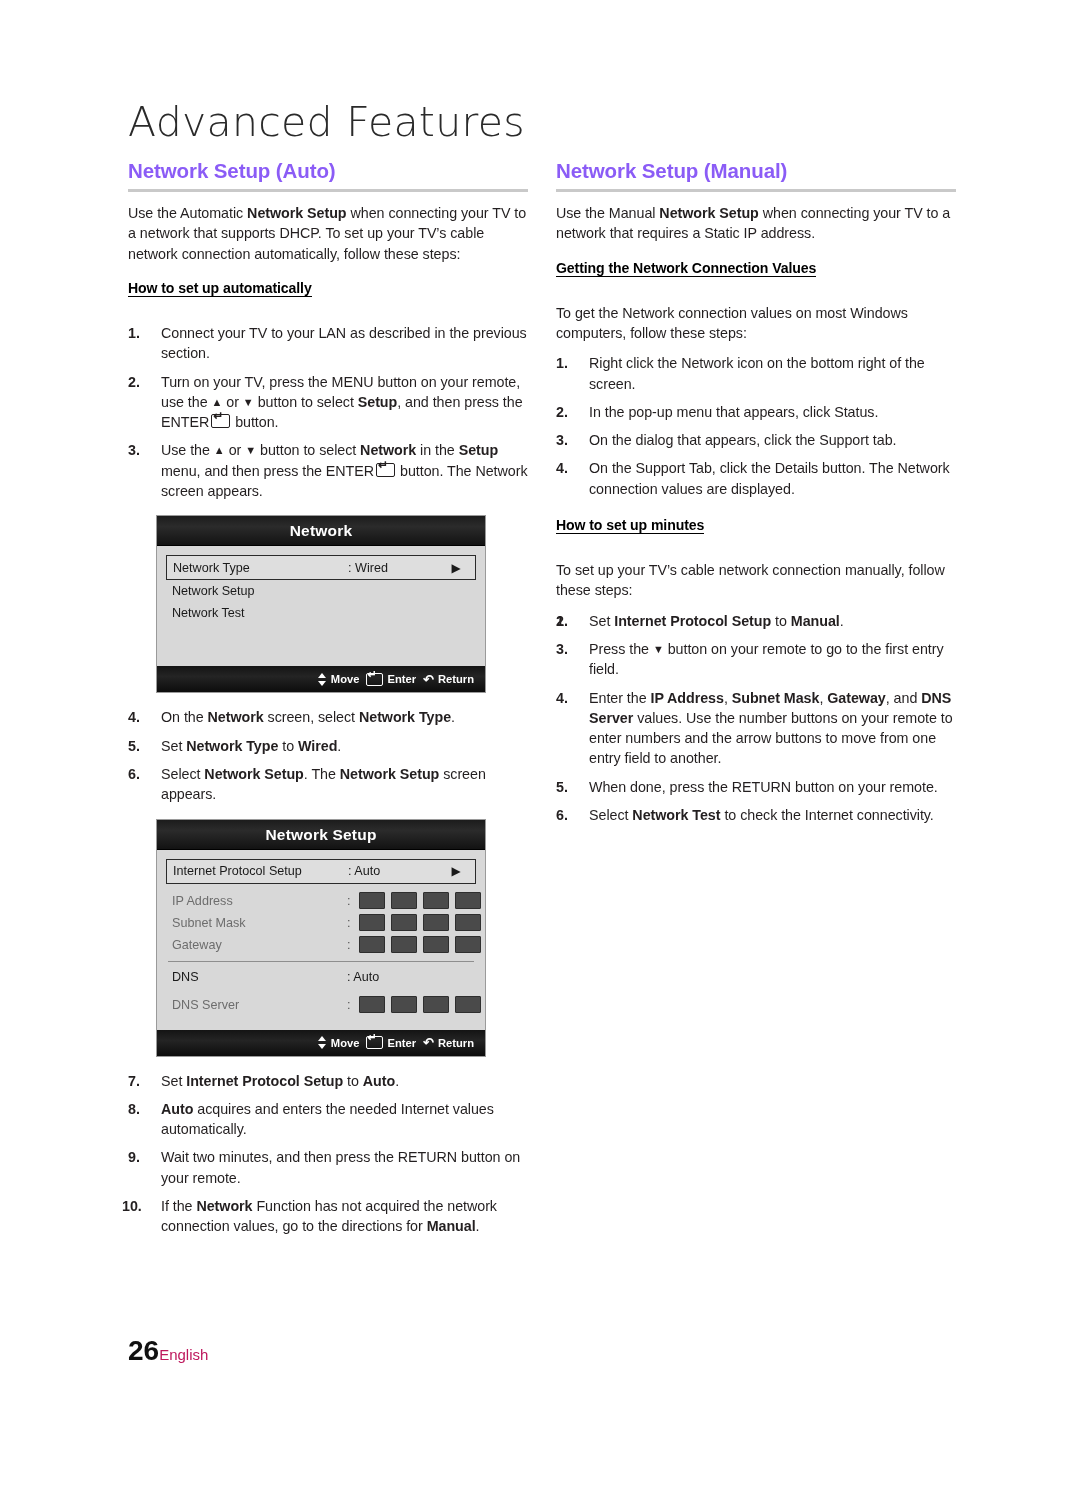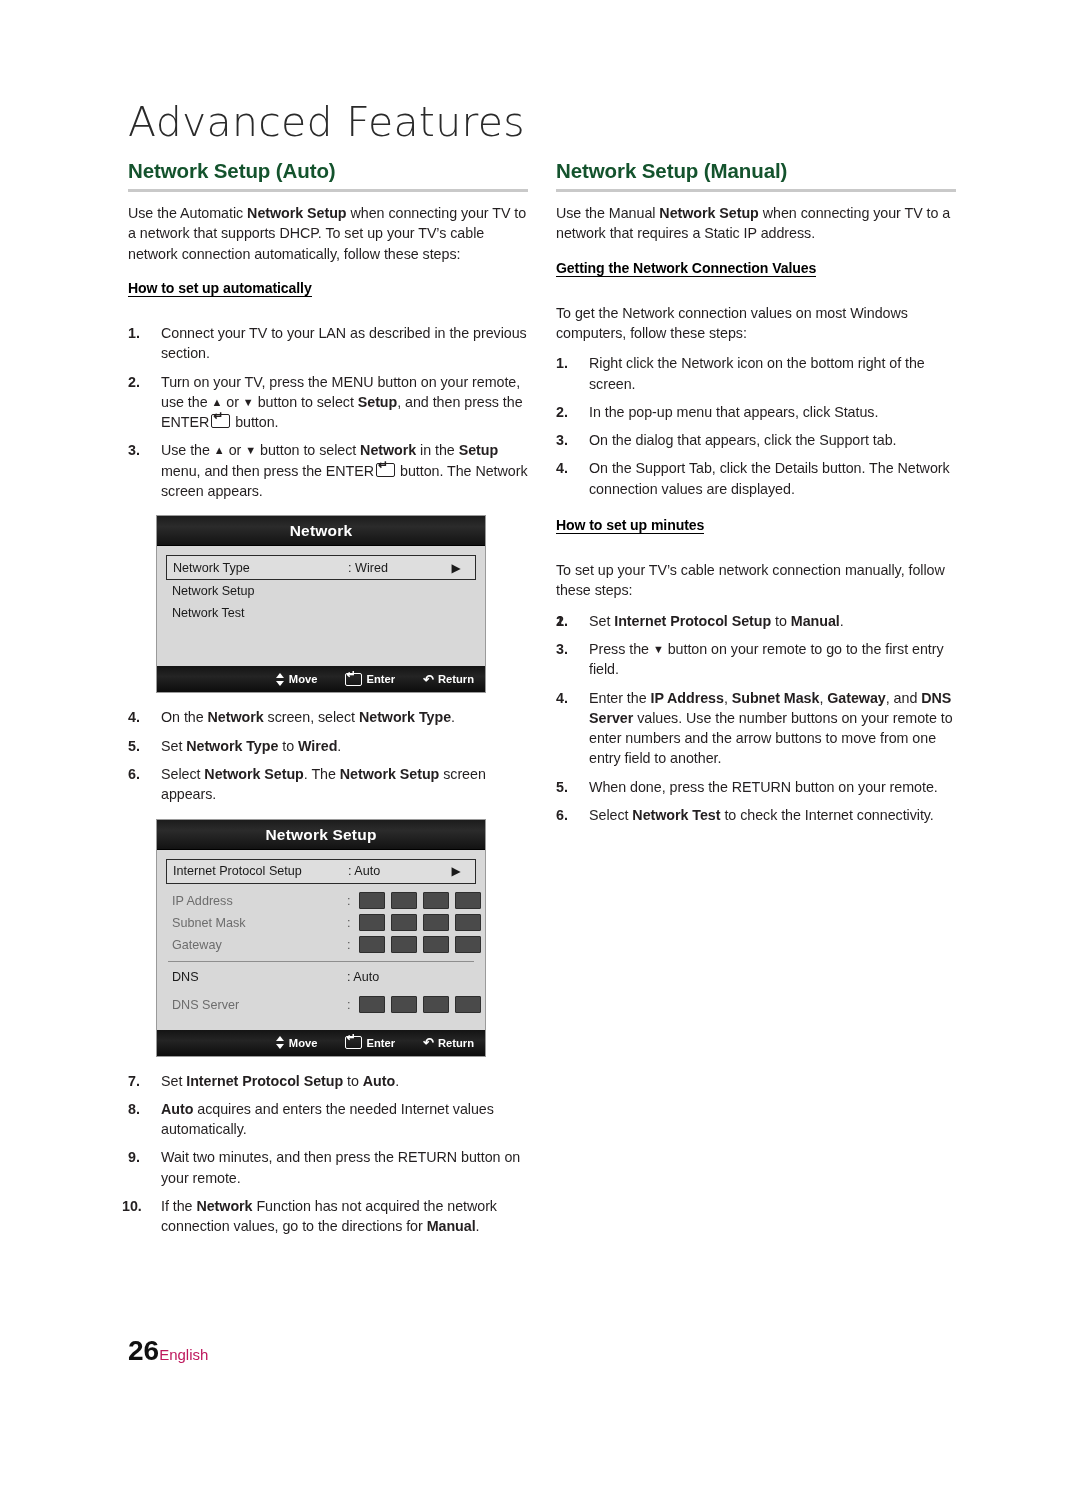--- a/index.html
+++ b/index.html
@@ -42,21 +42,21 @@
     top: 160px;
     width: 400px;
   }
   .col-left  { left: 128px; }
   .col-right { left: 556px; }
 
   
   .sec-head {
     font-size: 20.5px;
     font-weight: bold;
-    color: #14532d;
+    color: #8b5cf6;
     letter-spacing: -0.1px;
     margin: 0 0 6px 0;
     line-height: 1.12;
   }
   .sec-rule {
     height: 3px;
     background: #c9c9c9;
     margin-bottom: 11px;
   }
 
@@ -191,21 +191,21 @@
     border: 1px solid #2e2e2e;
     border-radius: 1px;
   }
   .osd-spacer { height: 12px; }
   .osd-foot {
     height: 26px;
     background: linear-gradient(180deg,#141414 0%,#242424 40%,#0c0c0c 100%);
     display: flex;
     align-items: center;
     justify-content: flex-end;
-    gap: 28px;
+    gap: 7px;
     padding-right: 11px;
     color: #ffffff;
     font-size: 11.2px;
     font-weight: bold;
   }
   .foot-item { display: flex; align-items: center; gap: 4px; }
   .gi-updown {
     display: inline-block; width: 9px; height: 13px; position: relative;
   }
   .gi-updown::before, .gi-updown::after {

